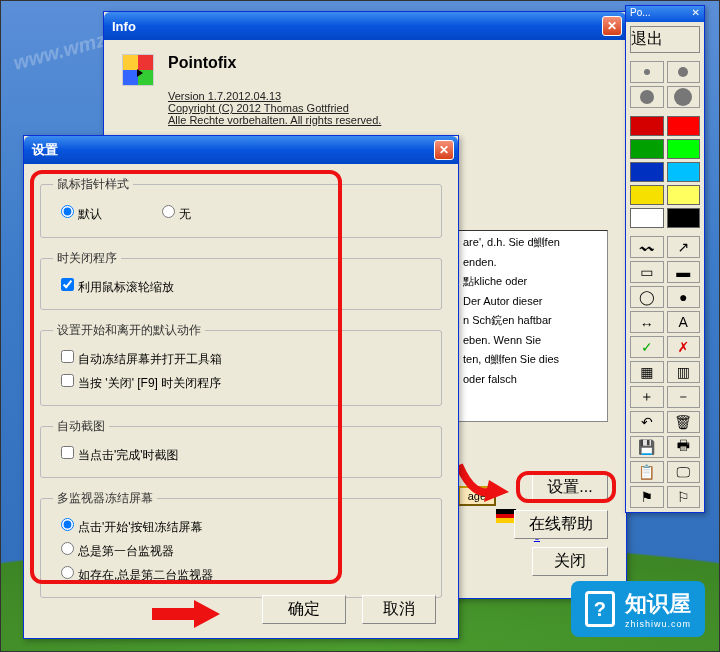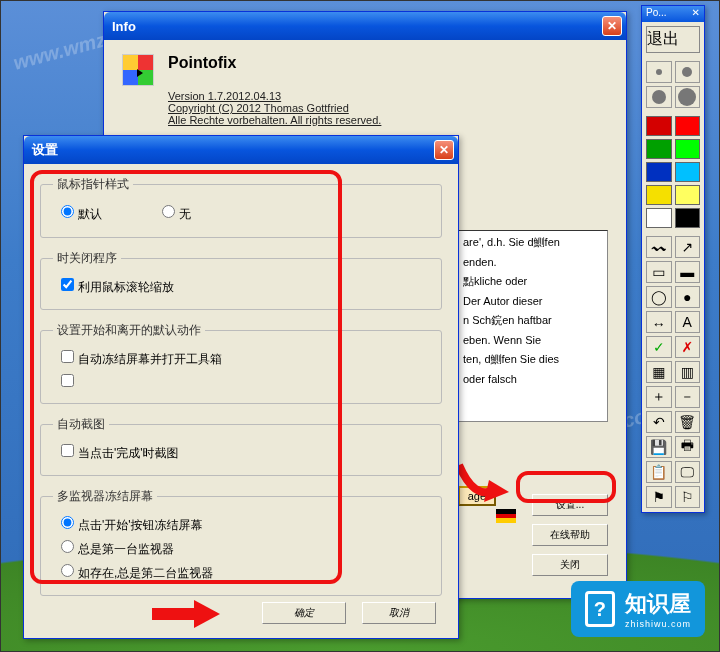--- a/index.html
+++ b/index.html
@@ -70,21 +70,21 @@
   .info-textarea {
     position:absolute; right:18px; top:218px; width:150px; height:192px;
     background:#fff; border:1px inset #888; font-size:11px; padding:4px;
     overflow-y:scroll;
   }
   .info-textarea div { margin-bottom:6px; }
   .info-btns { position:absolute; right:18px; bottom:22px; display:flex; flex-direction:column; gap:8px; align-items:flex-end;}
   .xpbtn {
     min-width:74px; padding:3px 14px; background:#ece9d8;
     border:1px solid #888; border-top-color:#fff; border-left-color:#fff;
-    font-size:10px; cursor:pointer; text-align:center;
+    font-size:16px; cursor:pointer; text-align:center;
   }
   .xpbtn.wide { min-width:76px; }
   .red-oval {
     position:absolute; border:4px solid #e11; border-radius:12px;
     right:10px; top:459px; width:100px; height:32px; pointer-events:none;
   }
   .red-arrow1 {
     position:absolute; right:112px; top:448px; width:60px; height:50px; pointer-events:none;
   }
   .info-homepage { position:absolute; right:86px; bottom:56px; color:#00e; text-decoration:underline; font-size:11px; cursor:pointer;}
@@ -99,26 +99,26 @@
     border:4px solid #e11; border-radius:12px; pointer-events:none;
   }
   fieldset {
     border:1px solid #bbb; border-radius:3px;
     margin:0 0 12px 0; padding:8px 12px 10px;
   }
   legend { padding:0 4px; color:#333; }
   .radio-row { display:flex; gap:60px; padding:4px 8px;}
   .check-row { padding:3px 8px; display:flex; align-items:center; gap:6px;}
   input[type=radio],input[type=checkbox]{margin:0 4px 0 0;}
-  .dlg-btns { position:absolute; right:22px; bottom:14px; display:flex; gap:16px;font-style:italic;}
+  .dlg-btns { position:absolute; right:22px; bottom:14px; display:flex; gap:16px;}
   .red-arrow2 { position:absolute; left:170px; bottom:10px; pointer-events:none;}
 
   
   .toolbox {
-    position:absolute; right:14px; top:4px; width:64px;
+    position:absolute; right:14px; top:4px; width:80px;
     background:#ece9d8; border:1px solid #0831d9;
     box-shadow:2px 2px 5px rgba(0,0,0,0.3);
   }
   .toolbox .mini-title {
     height:16px; background:linear-gradient(to bottom,#3c8cf0,#0855dd);
     color:#fff; font-size:10px; padding:1px 4px; display:flex; justify-content:space-between;
   }
   .tool-exit { margin:4px; padding:2px 0; border:1px solid #888; background:#ece9d8; cursor:pointer; font-size:16px;}
   .tool-grid { display:grid; grid-template-columns:1fr 1fr; gap:3px; padding:4px;}
   .tc { height:22px; border:1px solid #999; cursor:pointer; display:flex;align-items:center;justify-content:center; font-size:14px; background:#ece9d8;}
@@ -220,21 +220,21 @@
           <label><input type="checkbox" checked="" style=""><span>利用鼠标滚轮缩放</span></label>
         </div>
     </fieldset>
 
     <fieldset>
       <legend>设置开始和离开的默认动作</legend>
       <div class="check-row">
           <label><input type="checkbox" style=""><span>自动冻结屏幕并打开工具箱</span></label>
         </div>
       <div class="check-row">
-          <label><input type="checkbox" style=""></label>
+          <label><input type="checkbox" style=""><span>当按 '关闭' [F9] 时关闭程序</span></label>
         </div>
     </fieldset>
 
     <fieldset>
       <legend>自动截图</legend>
       <div class="check-row">
           <label><input type="checkbox" style=""><span>当点击'完成'时截图</span></label>
         </div>
     </fieldset>
 

